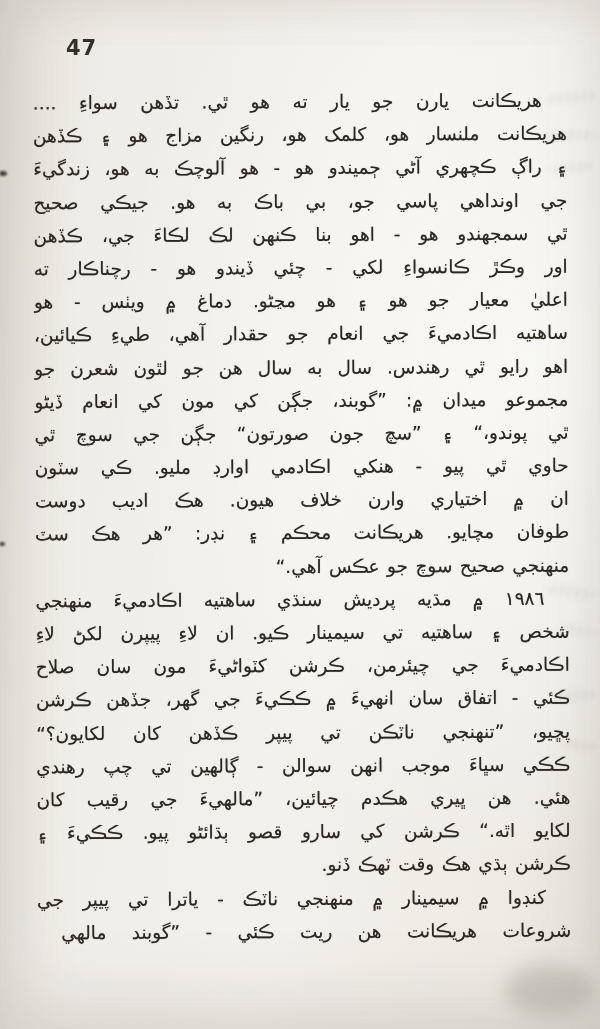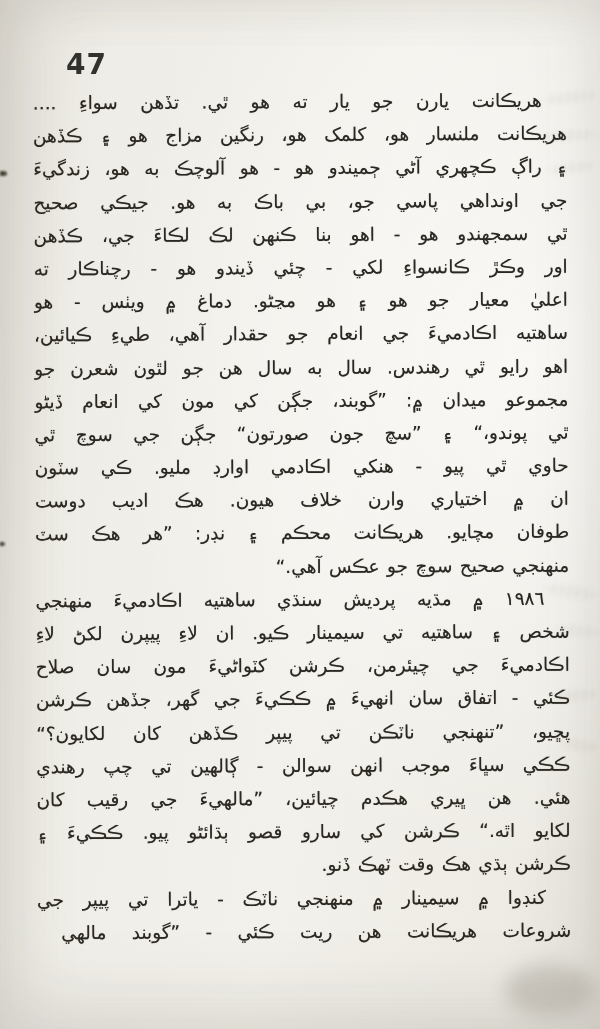--- a/index.html
+++ b/index.html
@@ -16,24 +16,24 @@
       radial-gradient(130% 90% at 88% 35%, rgba(255,255,255,0.6), rgba(255,255,255,0) 55%),
       linear-gradient(100deg, #e6e3dc 0%, #efede7 16%, #f3f1eb 55%, #edebe4 86%, #e3e0d9 100%);
     box-shadow:
       inset 0 -34px 70px rgba(118,112,100,0.13),
       inset 28px 0 55px rgba(118,112,100,0.09),
       inset 0 18px 40px rgba(118,112,100,0.05);
   }
   .page-number {
     position: absolute;
     left: 66px;
-    top: 48px;
+    top: 36px;
     font-family: "DejaVu Sans", sans-serif;
     font-weight: bold;
-    font-size: 28px;
+    font-size: 21px;
     letter-spacing: 1px;
     color: #33312c;
   }
   .text-block {
     position: absolute;
     left: 35px;
     top: 85px;
     width: 534px;
     transform: rotate(-0.3deg);
     direction: rtl;

